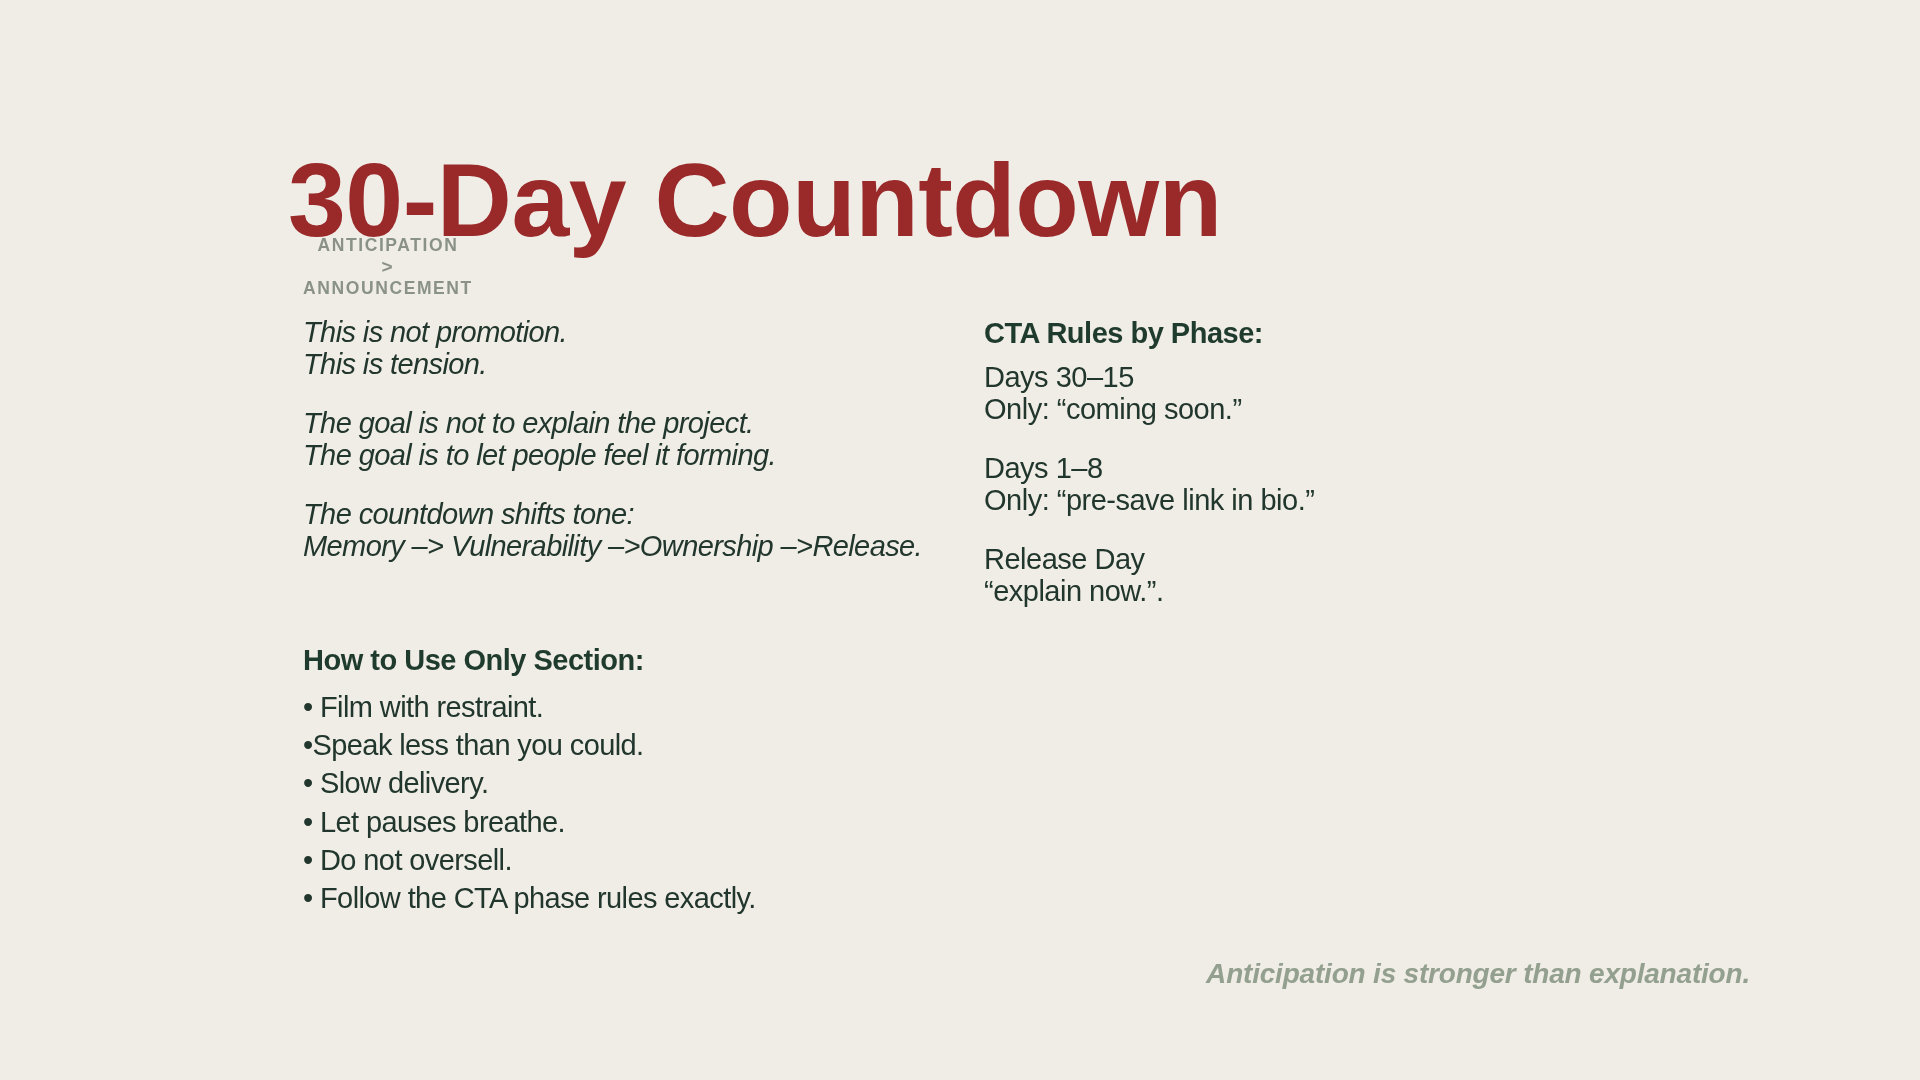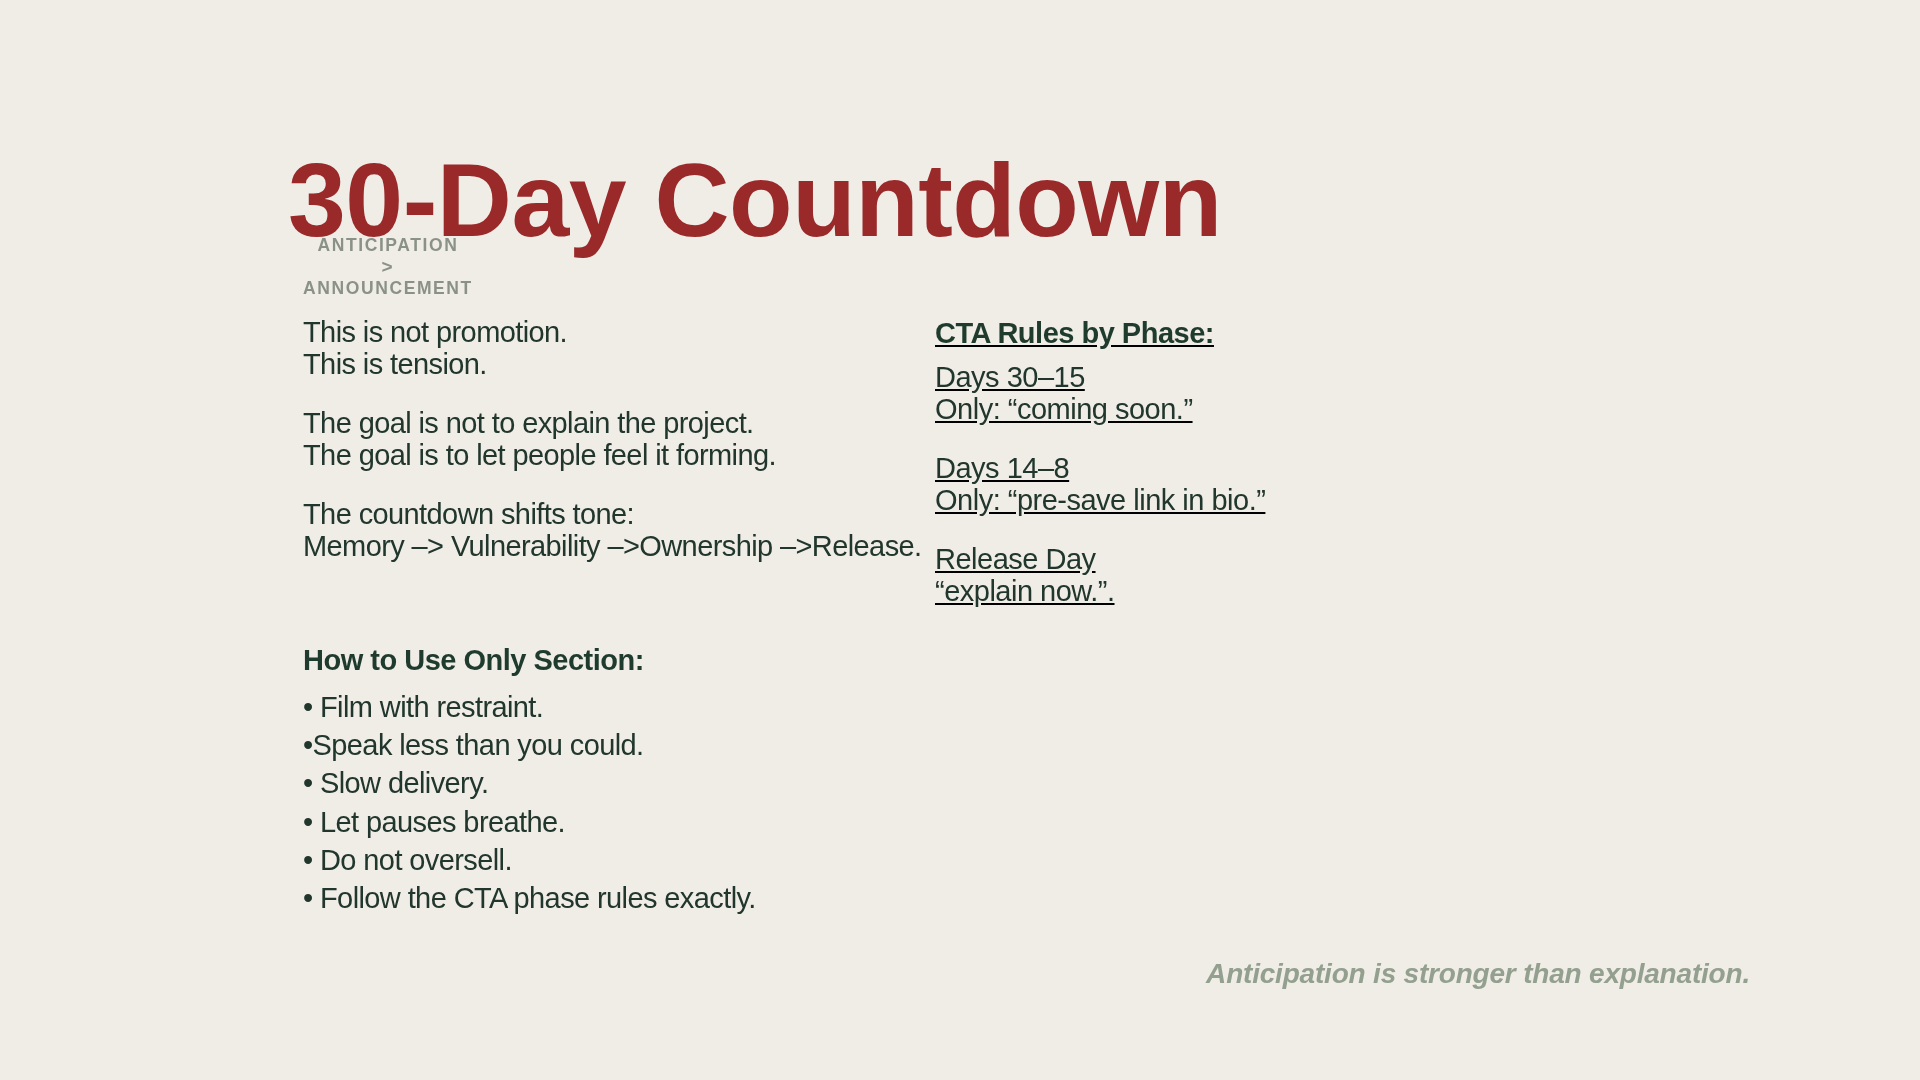--- a/index.html
+++ b/index.html
@@ -60,34 +60,33 @@
 
   
   .col-left {
     position: absolute;
     left: 303px;
     top: 316px;
     width: 660px;
   }
   .col-right {
     position: absolute;
-    left: 935px;
+    left: 984px;
     top: 316px;
     width: 720px;
-    text-decoration: underline;
   }
 
   .para {
     color: #21362c;
     font-size: 29px;
     line-height: 1.12;
     letter-spacing: -0.6px;
     margin: 0 0 26px 0;
   }
-  .para .line { display: block; white-space: nowrap; }
+  .para .line { display: block; white-space: nowrap; font-style: italic; }
   .para.tight { margin-bottom: 0; }
 
   .subhead {
     color: #1f3b2d;
     font-size: 29px;
     font-weight: bold;
     letter-spacing: -0.5px;
     line-height: 1.2;
     margin: 0 0 10px 0;
     white-space: nowrap;
@@ -187,21 +186,21 @@
   <div class="col-right">
 
     <h2 class="subhead">CTA Rules by Phase:</h2>
 
     <div class="phase">
       <span class="line">Days 30–15</span>
       <span class="line">Only: “coming soon.”</span>
     </div>
 
     <div class="phase">
-      <span class="line">Days 14–8</span>
+      <span class="line">Days 1–8</span>
       <span class="line">Only: “pre-save link in bio.”</span>
     </div>
 
 
     <div class="phase">
       <span class="line">Release Day</span>
       <span class="line">“explain now.”.</span>
     </div>
 
   </div>

